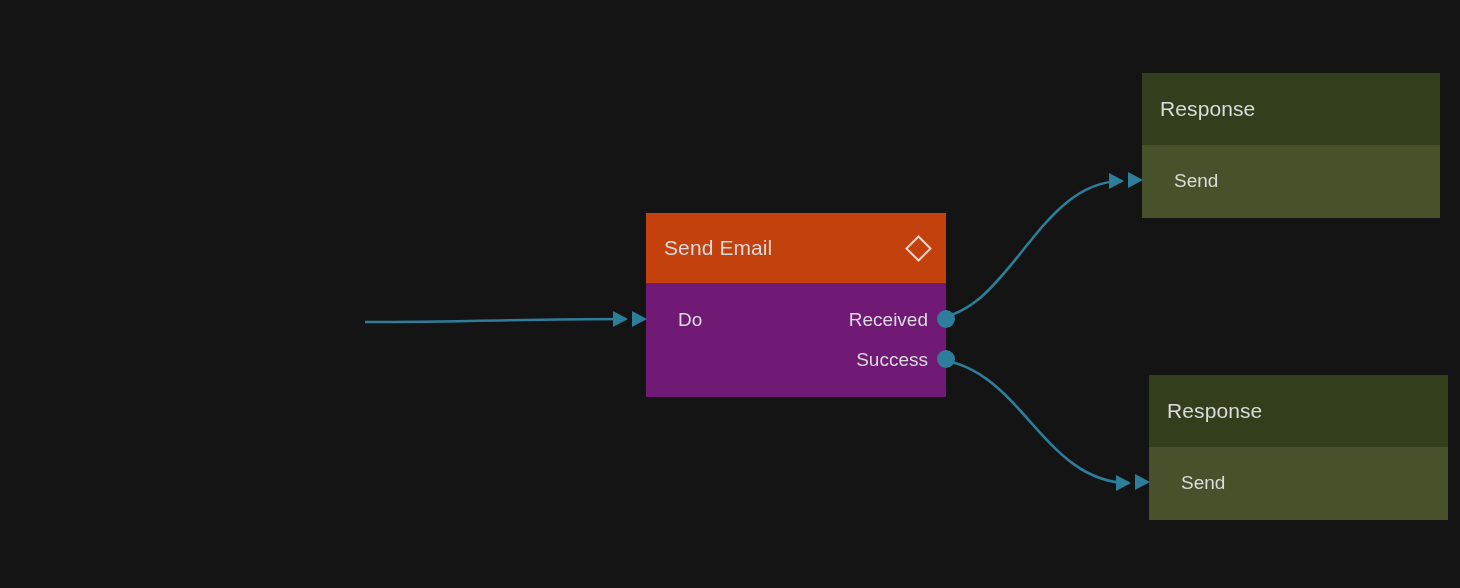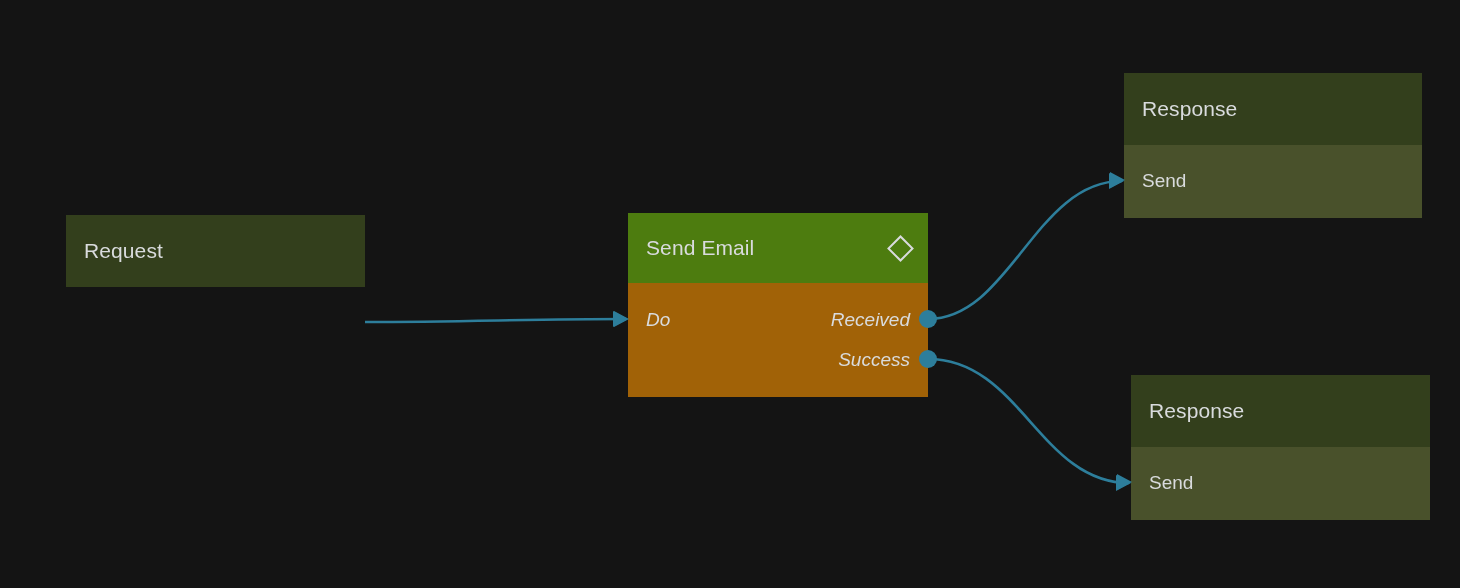--- a/index.html
+++ b/index.html
@@ -33,20 +33,21 @@
     z-index: 1;
     pointer-events: none;
   }
 
   
   .node {
     position: absolute;
     z-index: 2;
     box-sizing: border-box;
     overflow: visible;
+    margin-left: 18px;
   }
   .node-header {
     display: flex;
     align-items: center;
     justify-content: space-between;
     box-sizing: border-box;
     padding: 0 18px;
   }
   .node-title {
     font-size: 21px;
@@ -61,44 +62,43 @@
 
   
   .node-green .node-header {
     background: #333f1c;
   }
   .node-green .node-body {
     background: #49512b;
   }
   
   .node-gray .node-header {
-    background: #4d7c0f;
+    background: #c2410c;
   }
   .node-gray .node-body {
-    background: #a16207;
-    font-style: italic;
+    background: #701a75;
   }
 
   
   .port-row {
     position: absolute;
     display: flex;
     align-items: center;
     height: 26px;
     white-space: nowrap;
   }
   .port-row-out {
     right: 0;
     justify-content: flex-end;
     padding-right: 18px;
   }
   .port-row-in {
     left: 0;
     justify-content: flex-start;
-    padding-left: 18px;
+    padding-left: 32px;
   }
   .port-label {
     font-size: 19px;
     color: #d9dbdd;
     line-height: 1;
   }
 
   
   .port-dot {
     position: absolute;
@@ -143,23 +143,20 @@
         <polygon points="628,319 613,311 613,327" fill="#2d7e9b"></polygon>
         <path d="M 928 319 C 1010 319, 1035 181, 1122 181" fill="none" stroke="#2d7e9b" stroke-width="2.6"></path>
         <polygon points="1124,181 1109,173 1109,189" fill="#2d7e9b"></polygon>
         <path d="M 928 359 C 1020 359, 1040 483, 1129 483" fill="none" stroke="#2d7e9b" stroke-width="2.6"></path>
         <polygon points="1131,483 1116,475 1116,491" fill="#2d7e9b"></polygon>
       </g>
   </svg>
 
   <div id="nodes-root">
       <div class="node node-green" style="left: 66px; top: 215px; width: 299px; height: 145px;">
-        <div class="node-header" style="height: 72px;">
-          <span class="node-title">Request</span>
-        </div>
       </div>
       <div class="node node-gray" style="left: 628px; top: 213px; width: 300px; height: 184px;">
         <div class="node-header" style="height: 70px;">
           <span class="node-title">Send Email</span>
           <span class="diamond-icon"></span>
         </div>
         <div class="node-body" style="height: 114px;">
           <div class="port-row port-row-in" style="top: 23px;">
             <span class="port-arrow"></span>
             <span class="port-label">Do</span>

